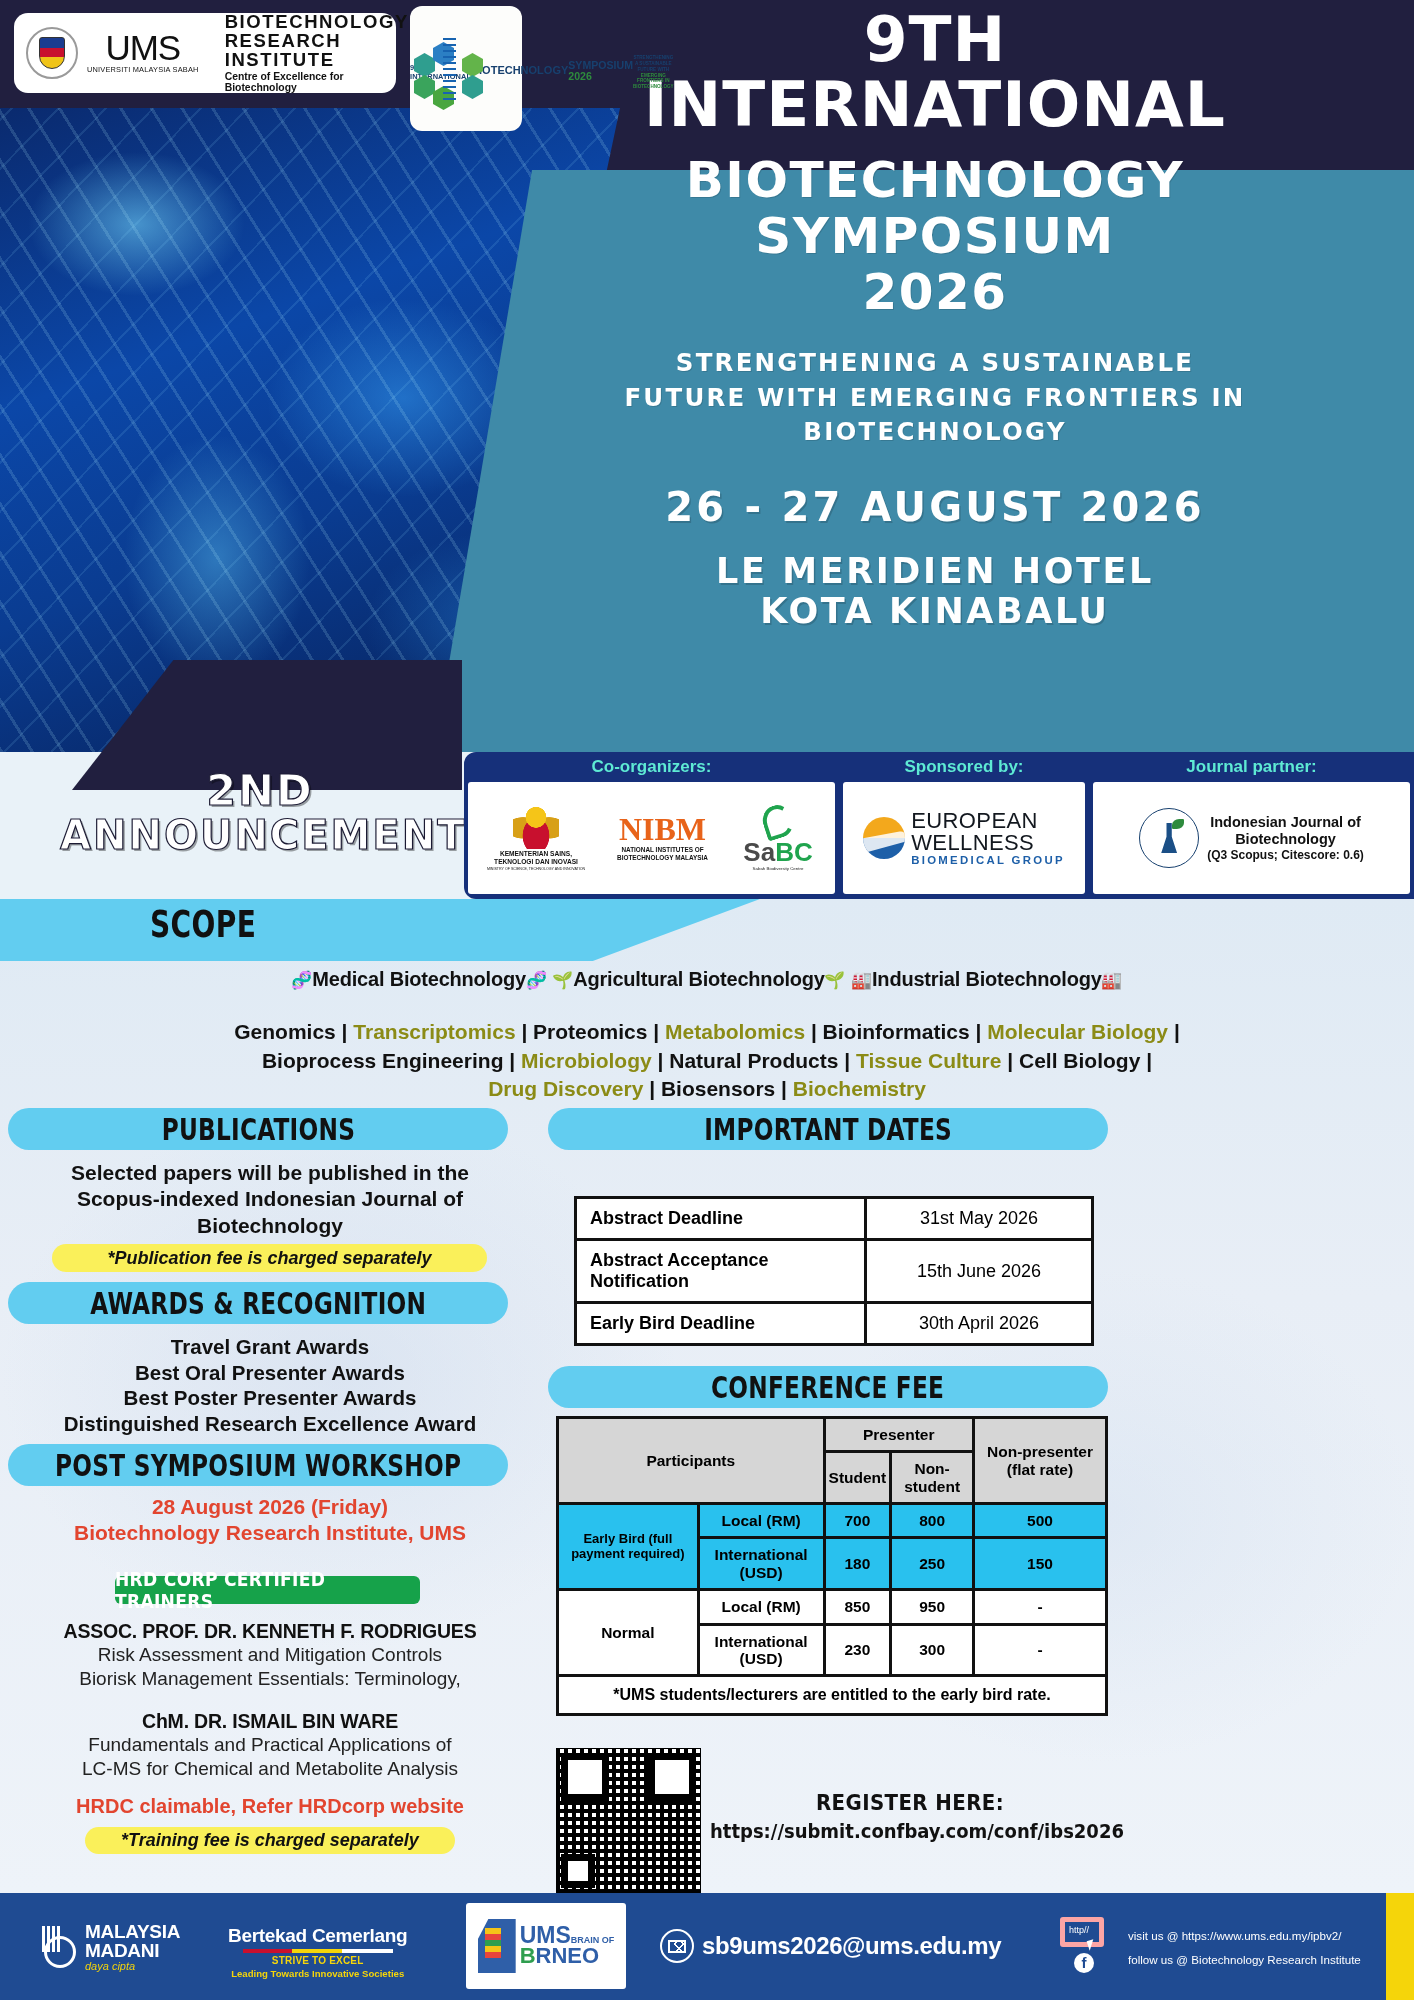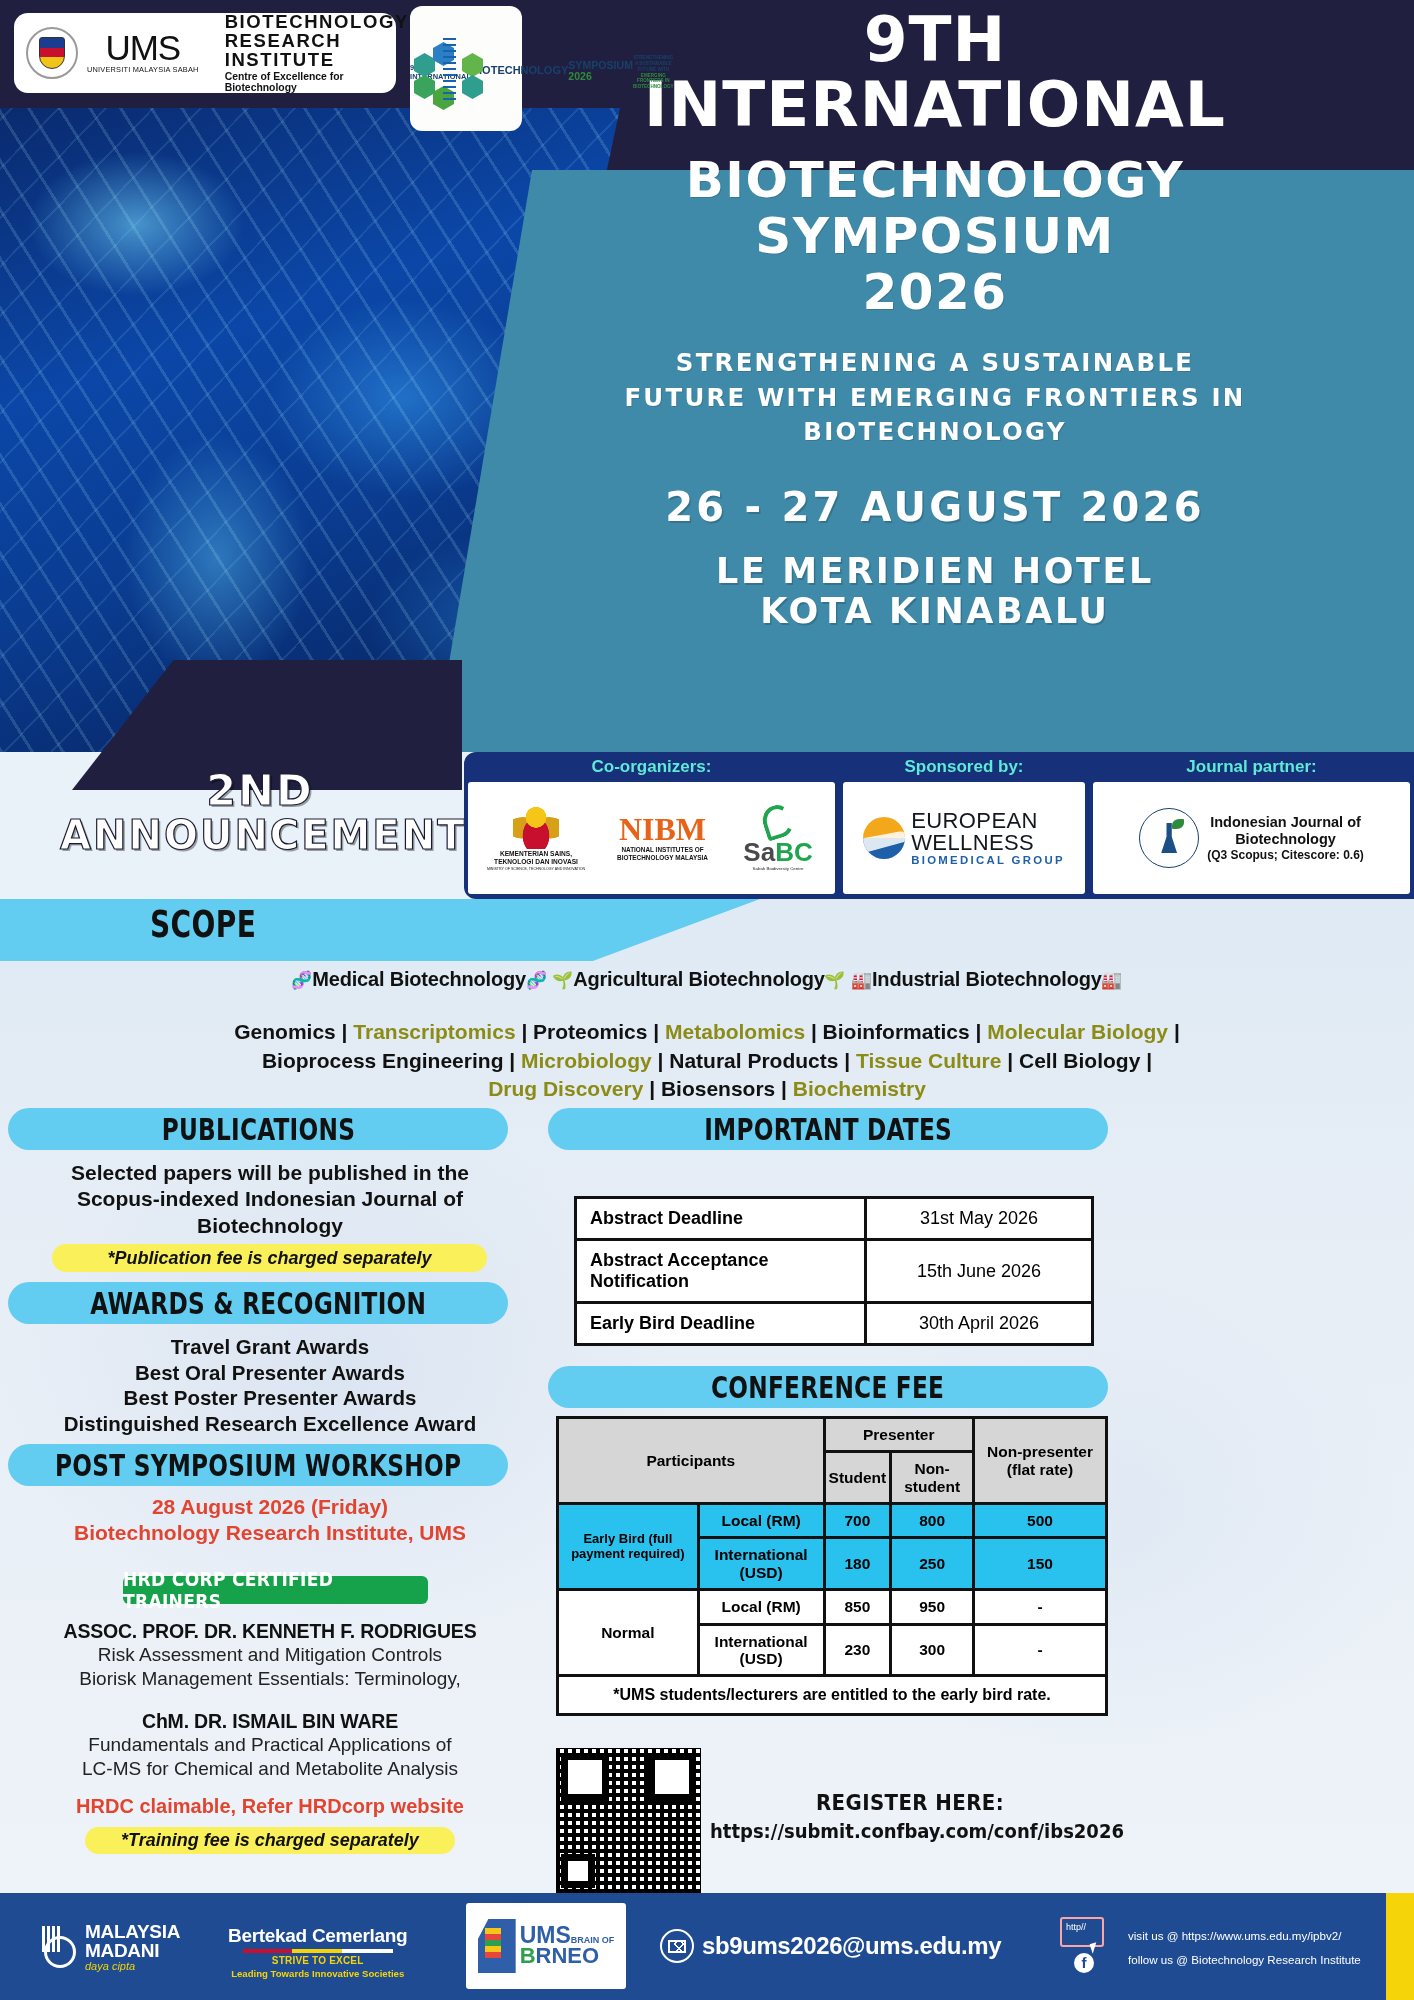--- a/index.html
+++ b/index.html
@@ -226,21 +226,21 @@
   }
   .awards-body { position: absolute; left: 20px; top: 1300px; width: 500px; text-align: center; z-index: 4;
     font-size: 20.5px; font-weight: 700; color: #111; line-height: 1.25; }
 
   .ws-date { position: absolute; left: 20px; top: 1494px; width: 500px; text-align: center; z-index: 4;
     font-size: 21px; font-weight: 700; color: #e2452f; line-height: 1.24; }
   .hrd-badge {
     position: absolute; left: 115px; top: 1576px; width: 305px; height: 28px; background: #16a24a;
     border-radius: 6px; display: flex; align-items: center; justify-content: center; z-index: 4;
     font-family: "DejaVu Sans Condensed","DejaVu Sans",sans-serif;
-    font-size: 19px; font-weight: 700; color: #fff; letter-spacing: .3px; margin-left: 8px;
+    font-size: 19px; font-weight: 700; color: #fff; letter-spacing: .3px;
   }
   .trainer { position: absolute; left: 14px; width: 512px; text-align: center; z-index: 4; }
   .trainer .nm { font-size: 19.5px; font-weight: 800; color: #111; letter-spacing: -.2px; }
   .trainer .ti { font-size: 19px; color: #222; line-height: 1.24; font-weight: 400; }
   .hrdc { position: absolute; left: 14px; top: 1748px; width: 512px; text-align: center; z-index: 4;
     font-size: 20px; font-weight: 700; color: #e2452f; }
   .hl-yellow2 {
     position: absolute; left: 85px; top: 1780px; width: 370px; height: 27px; background: #faf05a;
     border-radius: 14px; display: flex; align-items: center; justify-content: center; z-index: 4;
     font-size: 18px; font-weight: 700; font-style: italic; color: #111;
@@ -322,21 +322,21 @@
 
   .mail-ic { width: 34px; height: 34px; border: 2.6px solid #fff; border-radius: 50%;
     display: flex; align-items: center; justify-content: center; }
   .mail-ic div { width: 18px; height: 13px; border: 2px solid #fff; position: relative; }
   .mail-ic div:after { content: ""; position: absolute; left: 0; top: 0; width: 18px; height: 9px;
     border-top: 2px solid transparent;
     background: linear-gradient(135deg, transparent 46%, #fff 46% 54%, transparent 54%),
                 linear-gradient(45deg, transparent 46%, #fff 46% 54%, transparent 54%); }
   .mail-t { font-size: 24px; font-weight: 700; color: #fff; letter-spacing: -.4px; }
 
-  .web-ic { width: 44px; height: 30px; border: 2px solid #fca5a5; border-radius: 3px; position: relative; }
+  .web-ic { width: 44px; height: 30px; border: 5px solid #fca5a5; border-radius: 3px; position: relative; }
   .web-ic b { position: absolute; left: 4px; top: 3px; font-size: 9px; color: #fff; font-weight: 400; }
   .web-ic:after { content: ""; position: absolute; right: 4px; bottom: -8px; width: 0; height: 0;
     border-left: 7px solid #fff; border-bottom: 10px solid transparent; transform: rotate(-18deg); }
   .fb-ic { position: absolute; left: 14px; top: 36px; width: 20px; height: 20px; border-radius: 50%;
     background: #fff; color: #1f4b92; font-size: 15px; font-weight: 800; text-align: center; line-height: 20px; }
   .web-t { color: #fff; font-size: 11.6px; line-height: 2.1; }
 </style>
 </head>
 <body>
 

